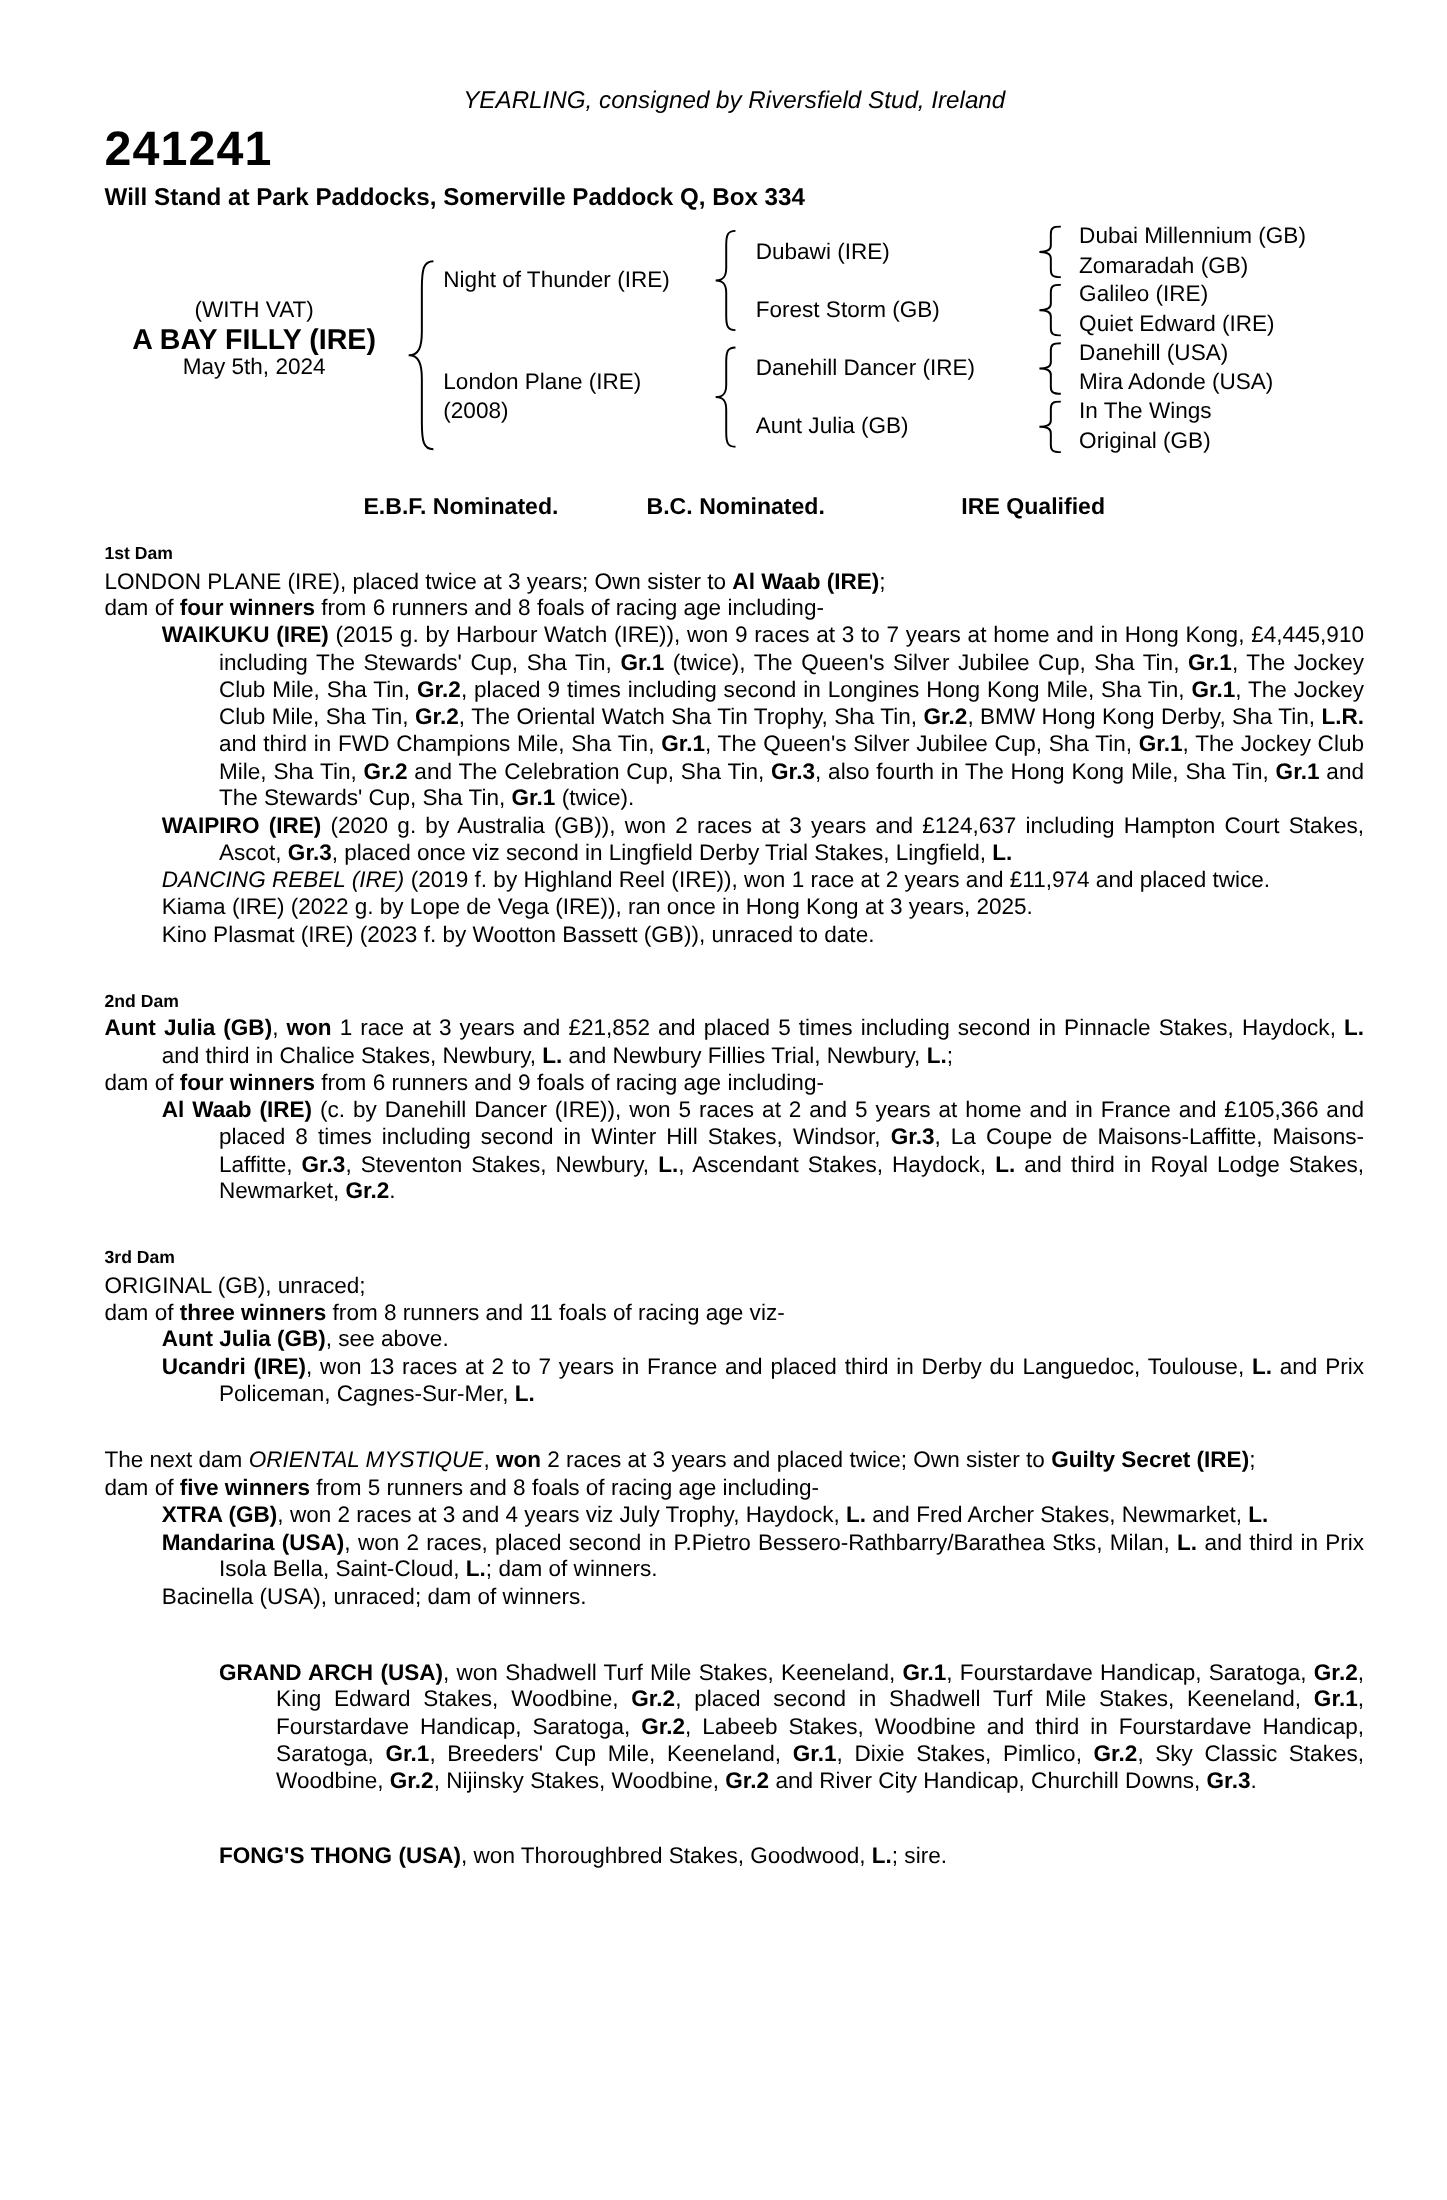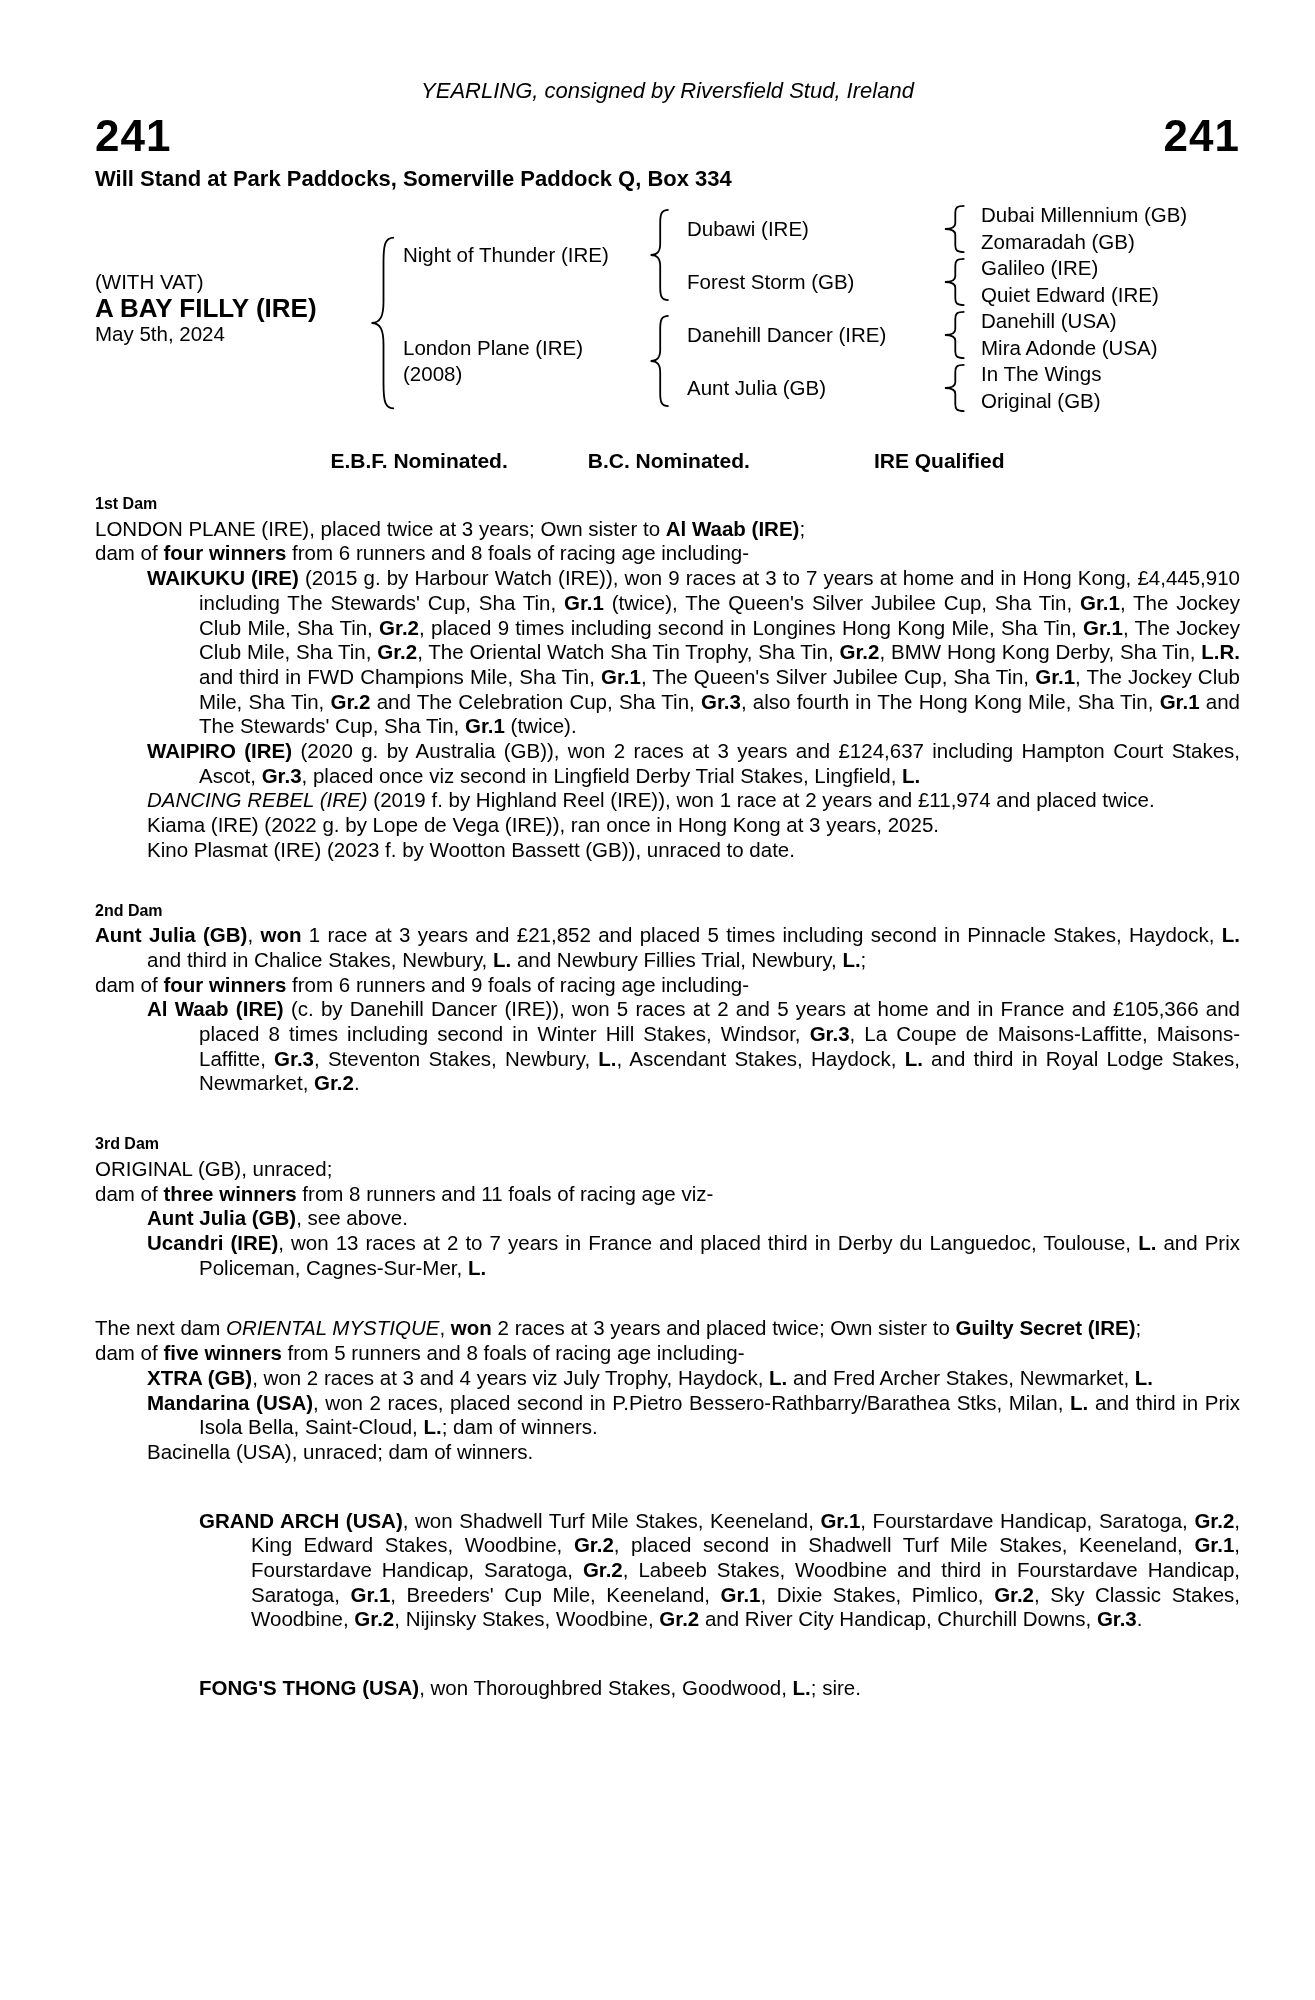--- a/index.html
+++ b/index.html
@@ -6,35 +6,35 @@
   body{
     width:1315px;height:2000px;overflow:hidden;
     color:#000;
     font-family:"Liberation Sans","DejaVu Sans",sans-serif;
     -webkit-font-smoothing:antialiased;
   }
   .page{box-sizing:border-box;width:1315px;height:2000px;padding:78px 75px 64px 95px;}
 
   .consigned{ text-align:center; font-style:italic; font-size:22px; line-height:26px; }
 
-  .lot-row{ display:flex; justify-content:space-between; margin-top:10px; }
+  .lot-row{ display:flex; justify-content:flex-start; margin-top:10px; }
   .lot-row span{ font-weight:bold; font-size:44px; line-height:44px; letter-spacing:1px; }
 
   .stand{ font-weight:bold; font-size:22px; line-height:26px; margin-top:8px; }
 
   
   .pedigree{
     display:grid;
     grid-template-columns:272px 36px 244px 40px 254px 40px auto;
     grid-auto-rows:26.5px;
     margin-top:10px;
     font-size:20.5px;
   }
   .pedigree div{ white-space:nowrap; }
-  .subject{ grid-column:1; grid-row:1/9; align-self:center; }
+  .subject{ grid-column:1; grid-row:1/9; align-self:center;text-align:center; }
   .subject .vat{ font-size:20.5px; line-height:24px; }
   .subject .horse-name{ font-weight:bold; font-size:26px; line-height:28px; }
   .subject .foaled{ font-size:20.5px; line-height:24px; }
   .sire{ grid-column:3; grid-row:1/5; align-self:center; }
   .dam{ grid-column:3; grid-row:5/9; align-self:center; line-height:26.5px; }
   .gp{ grid-column:5; align-self:center; }
   .gp1{ grid-row:1/3; } .gp2{ grid-row:3/5; } .gp3{ grid-row:5/7; } .gp4{ grid-row:7/9; }
   .ggp{ grid-column:7; align-self:center; }
   .g1{grid-row:1}.g2{grid-row:2}.g3{grid-row:3}.g4{grid-row:4}
   .g5{grid-row:5}.g6{grid-row:6}.g7{grid-row:7}.g8{grid-row:8}

